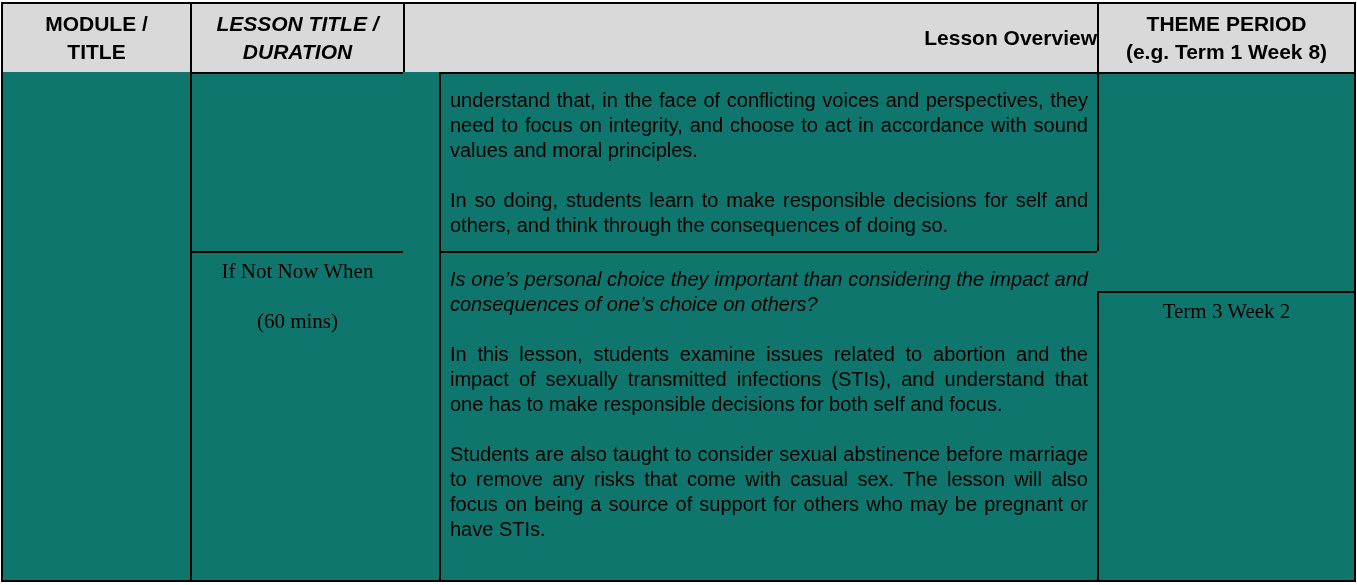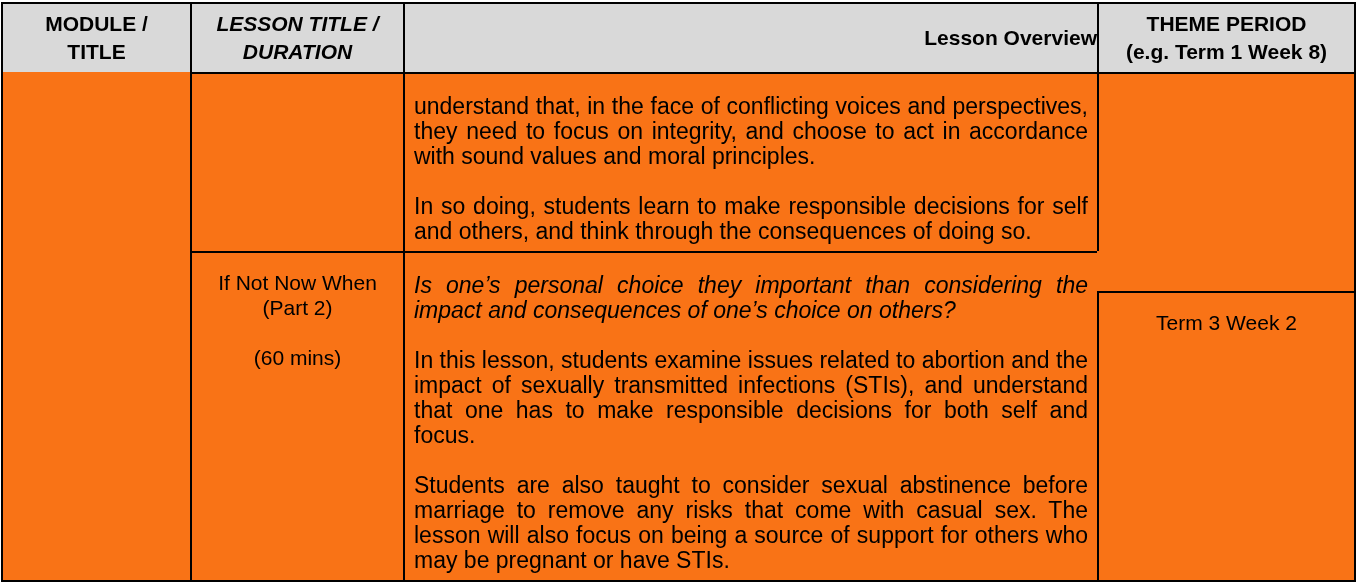--- a/index.html
+++ b/index.html
@@ -11,21 +11,21 @@
   .doc {
     width: 1355px;
     margin: 2px 0 0 1px;
   }
   .grid {
     display: grid;
     grid-template-columns: 187px 213px 694px 257px;
     grid-template-rows: 68px 179px 329px;
     border: 2px solid #000000;
     width: 1355px;
-    background: #f97316;
+    background: #0f766e;
   }
   .cell { overflow: hidden; }
   
   .bl { border-left: 2px solid #000000; }
   
   .bt { border-top: 2px solid #000000; }
 
   
   .hdr {
     background: #d9d9d9;
@@ -46,34 +46,36 @@
   .c-col1body { grid-area: 2 / 1 / 4 / 2; }  
   .c-r2c2 { grid-area: 2 / 2 / 3 / 3; }
   .c-r2c3 { grid-area: 2 / 3 / 3 / 4; }
   .c-r2c4 { grid-area: 2 / 4 / 3 / 5; }
   .c-r3c2 { grid-area: 3 / 2 / 4 / 3; }
   .c-r3c3 { grid-area: 3 / 3 / 4 / 4; }
   .c-r3c4 { grid-area: 3 / 4 / 4 / 5; margin-top: 40px; }
 
   
   .body-text {
-    font-size: 23px;
+    font-size: 20px;
     line-height: 25px;
     text-align: justify;
-    padding: 20px 9px;
+    padding: 14px 9px;
+    margin-left: 36px;
   }
   .body-text p { margin: 0 0 25px 0; }
   .body-text p:last-child { margin-bottom: 0; }
   .italic { font-style: italic; }
 
   .center-text {
     font-size: 21px;
     line-height: 25px;
     text-align: center;
-    padding: 17px 4px;
+    padding: 6px 4px;
+    font-family: Liberation Serif, serif;
   }
   .center-text .line { min-height: 25px; }
 </style>
 </head>
 <body>
 
 <div class="doc">
   <div class="grid">
 
     <div class="cell hdr c-h1">
@@ -96,21 +98,20 @@
 
     <div class="cell bl bt c-r2c2"></div>
     <div class="cell body-text bl bt c-r2c3">
       <p>understand that, in the face of conflicting voices and perspectives, they need to focus on integrity, and choose to act in accordance with sound values and moral principles.</p>
       <p>In so doing, students learn to make responsible decisions for self and others, and think through the consequences of doing so.</p>
     </div>
     <div class="cell bl bt c-r2c4"></div>
 
     <div class="cell center-text bl bt c-r3c2">
       <div class="line">If Not Now When</div>
-      <div class="line">(Part 2)</div>
       <div class="line"></div>
       <div class="line">(60 mins)</div>
     </div>
     <div class="cell body-text bl bt c-r3c3">
       <p class="italic">Is one’s personal choice they important than considering the impact and consequences of one’s choice on others?</p>
       <p>In this lesson, students examine issues related to abortion and the impact of sexually transmitted infections (STIs), and understand that one has to make responsible decisions for both self and focus.</p>
       <p>Students are also taught to consider sexual abstinence before marriage to remove any risks that come with casual sex. The lesson will also focus on being a source of support for others who may be pregnant or have STIs.</p>
     </div>
     <div class="cell center-text bl bt c-r3c4">
       <div class="line">Term 3 Week 2</div>

